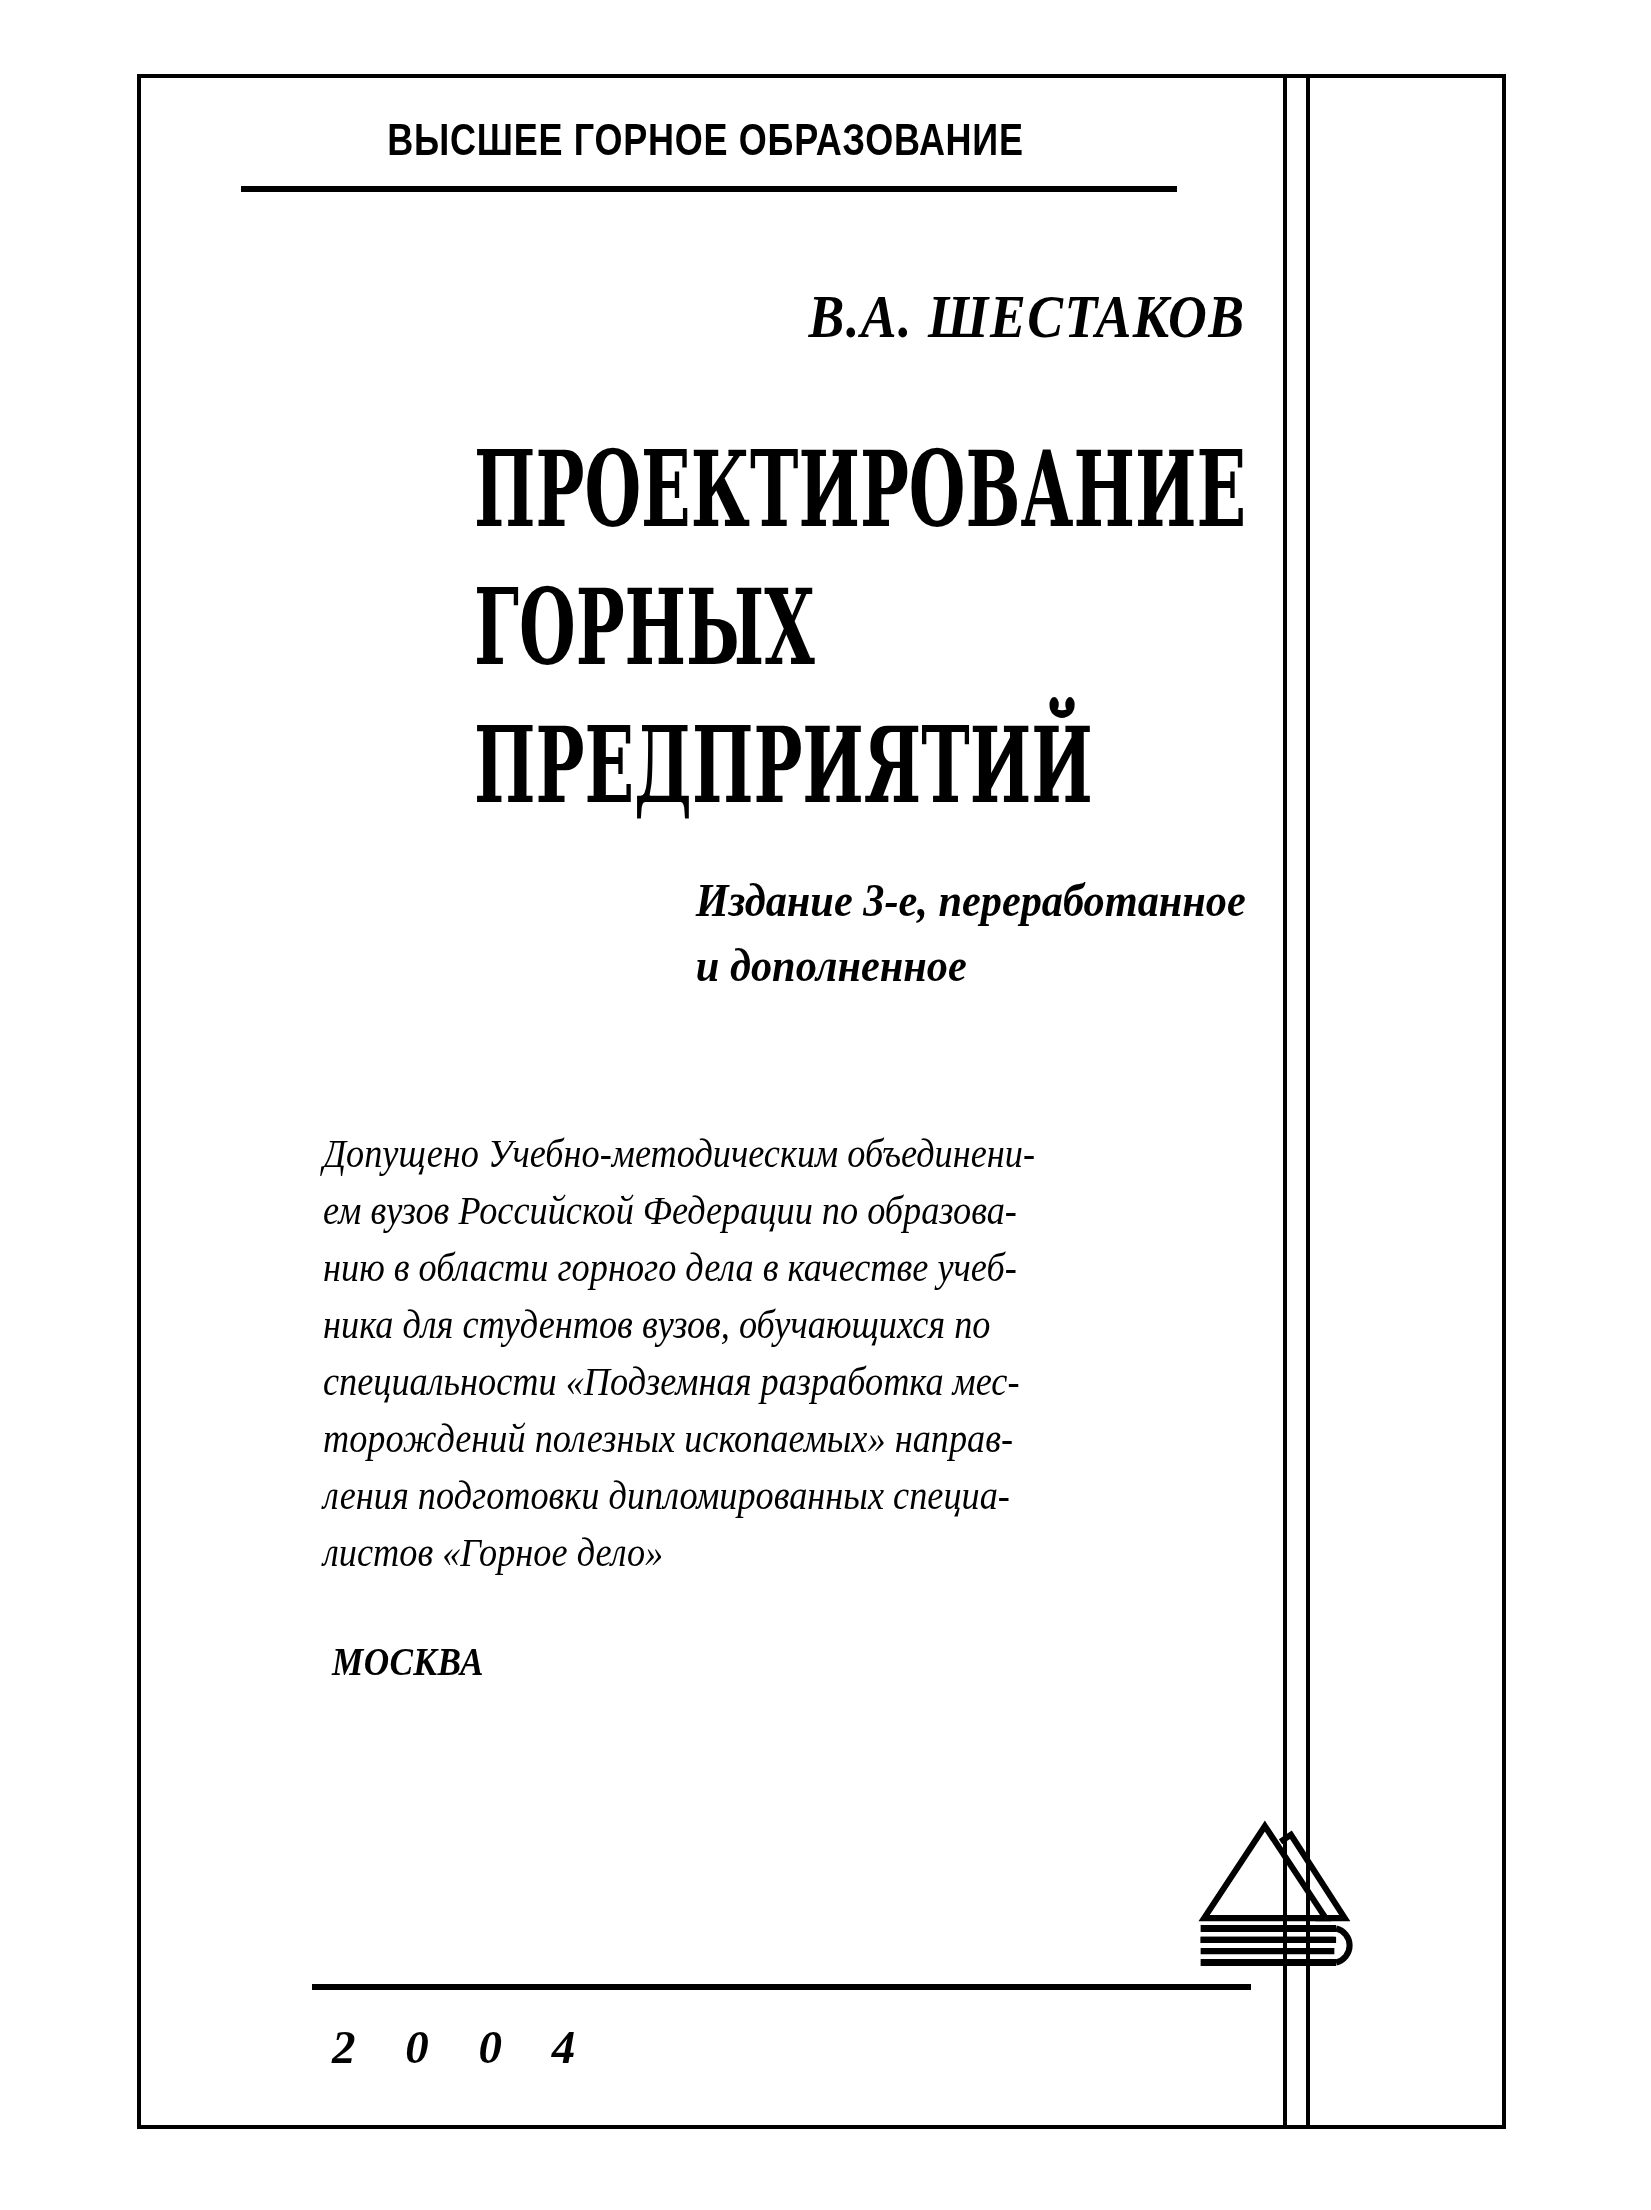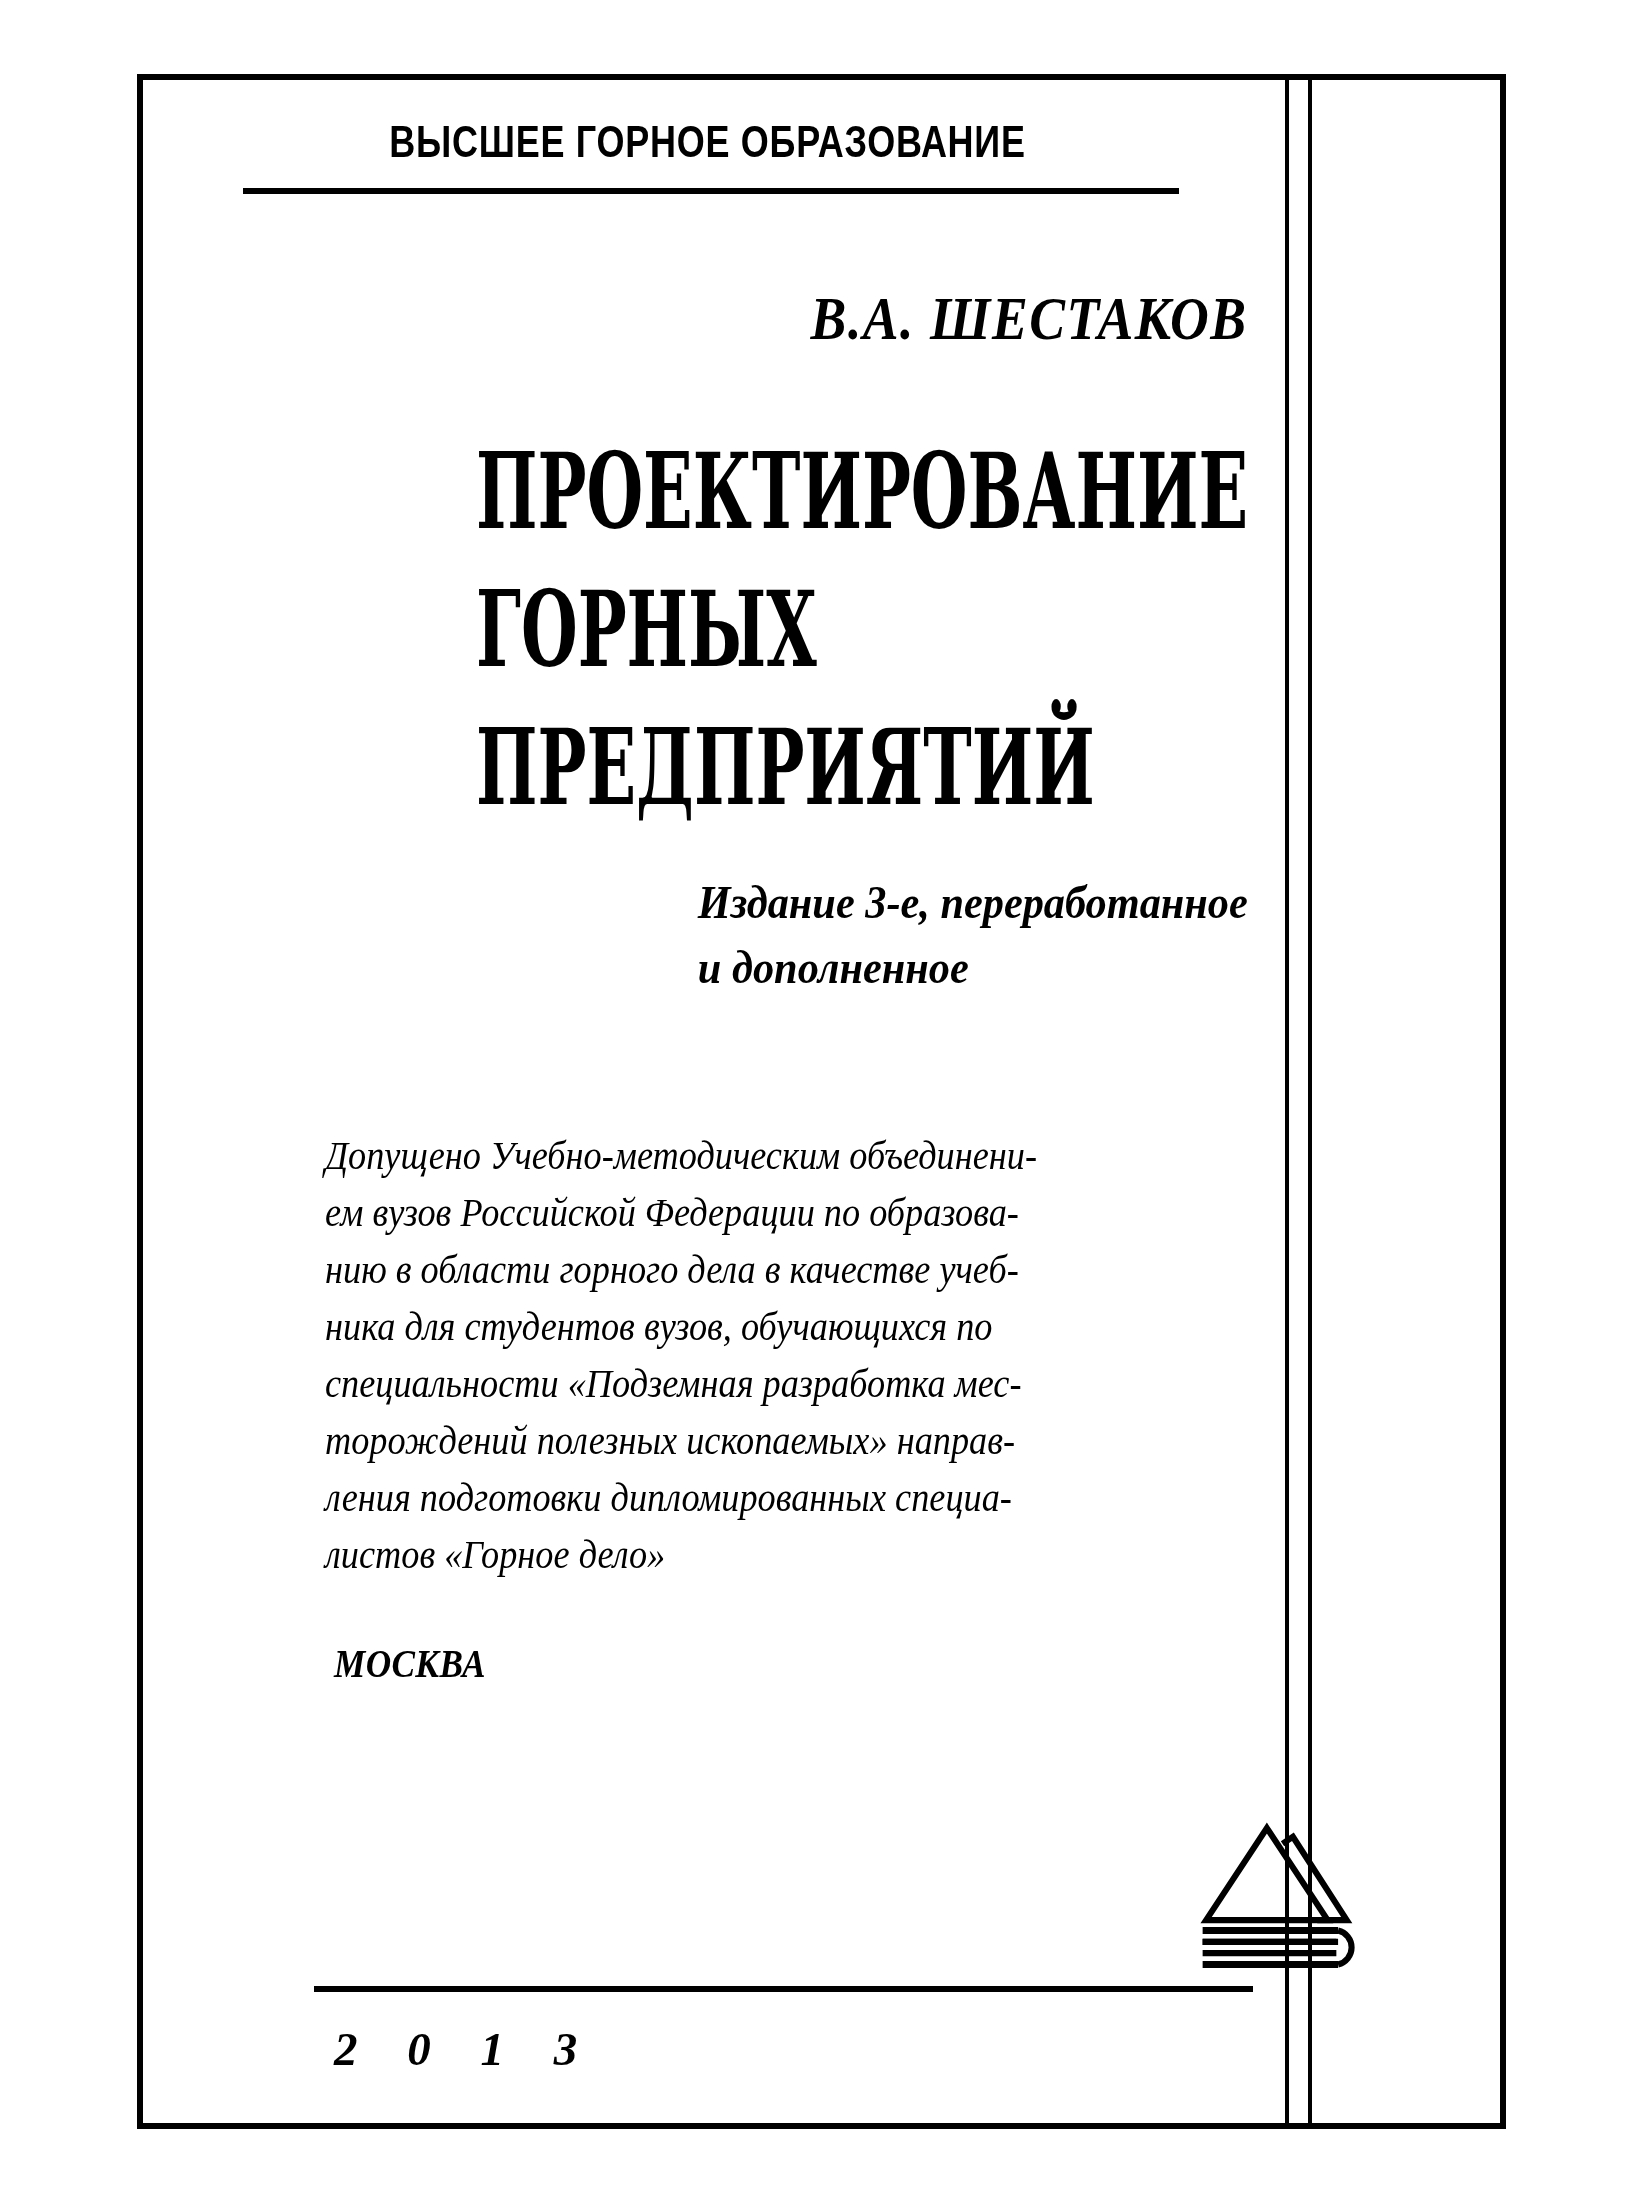--- a/index.html
+++ b/index.html
@@ -17,21 +17,21 @@
   }
 
   
   #page-frame {
     position: absolute;
     left: 137px;
     top: 74px;
     width: 1369px;
     height: 2055px;
     box-sizing: border-box;
-    border: 6px solid #000000;
+    border: 4px solid #000000;
     background: #fff;
   }
 
   
   .vrule {
     position: absolute;
     top: 0;
     bottom: 0;
     width: 4.3px;
     background: #000;
@@ -248,21 +248,21 @@
       <div class="aline">торождений полезных ископаемых» направ-</div>
       <div class="aline">ления подготовки дипломированных специа-</div>
       <div class="aline">листов «Горное дело»</div>
     </div>
 
     <div id="city">МОСКВА</div>
 
 
     <div id="year-rule"></div>
 
-    <div id="year">2 0 1 3</div>
+    <div id="year">2 0 0 4</div>
 
     <div id="logo">
       <svg viewBox="0 0 215 205" xmlns="http://www.w3.org/2000/svg" fill="none" stroke="#000" stroke-width="7" stroke-linejoin="miter" stroke-linecap="butt">
 
         <polygon points="78,22 148,128 8,128" stroke-width="7"></polygon>
 
         <polyline points="96,40 108,32 170,128 136,128" stroke-width="7"></polyline>
 
         <g>
           <path d="M4,140 L160,140" stroke-width="8"></path>

